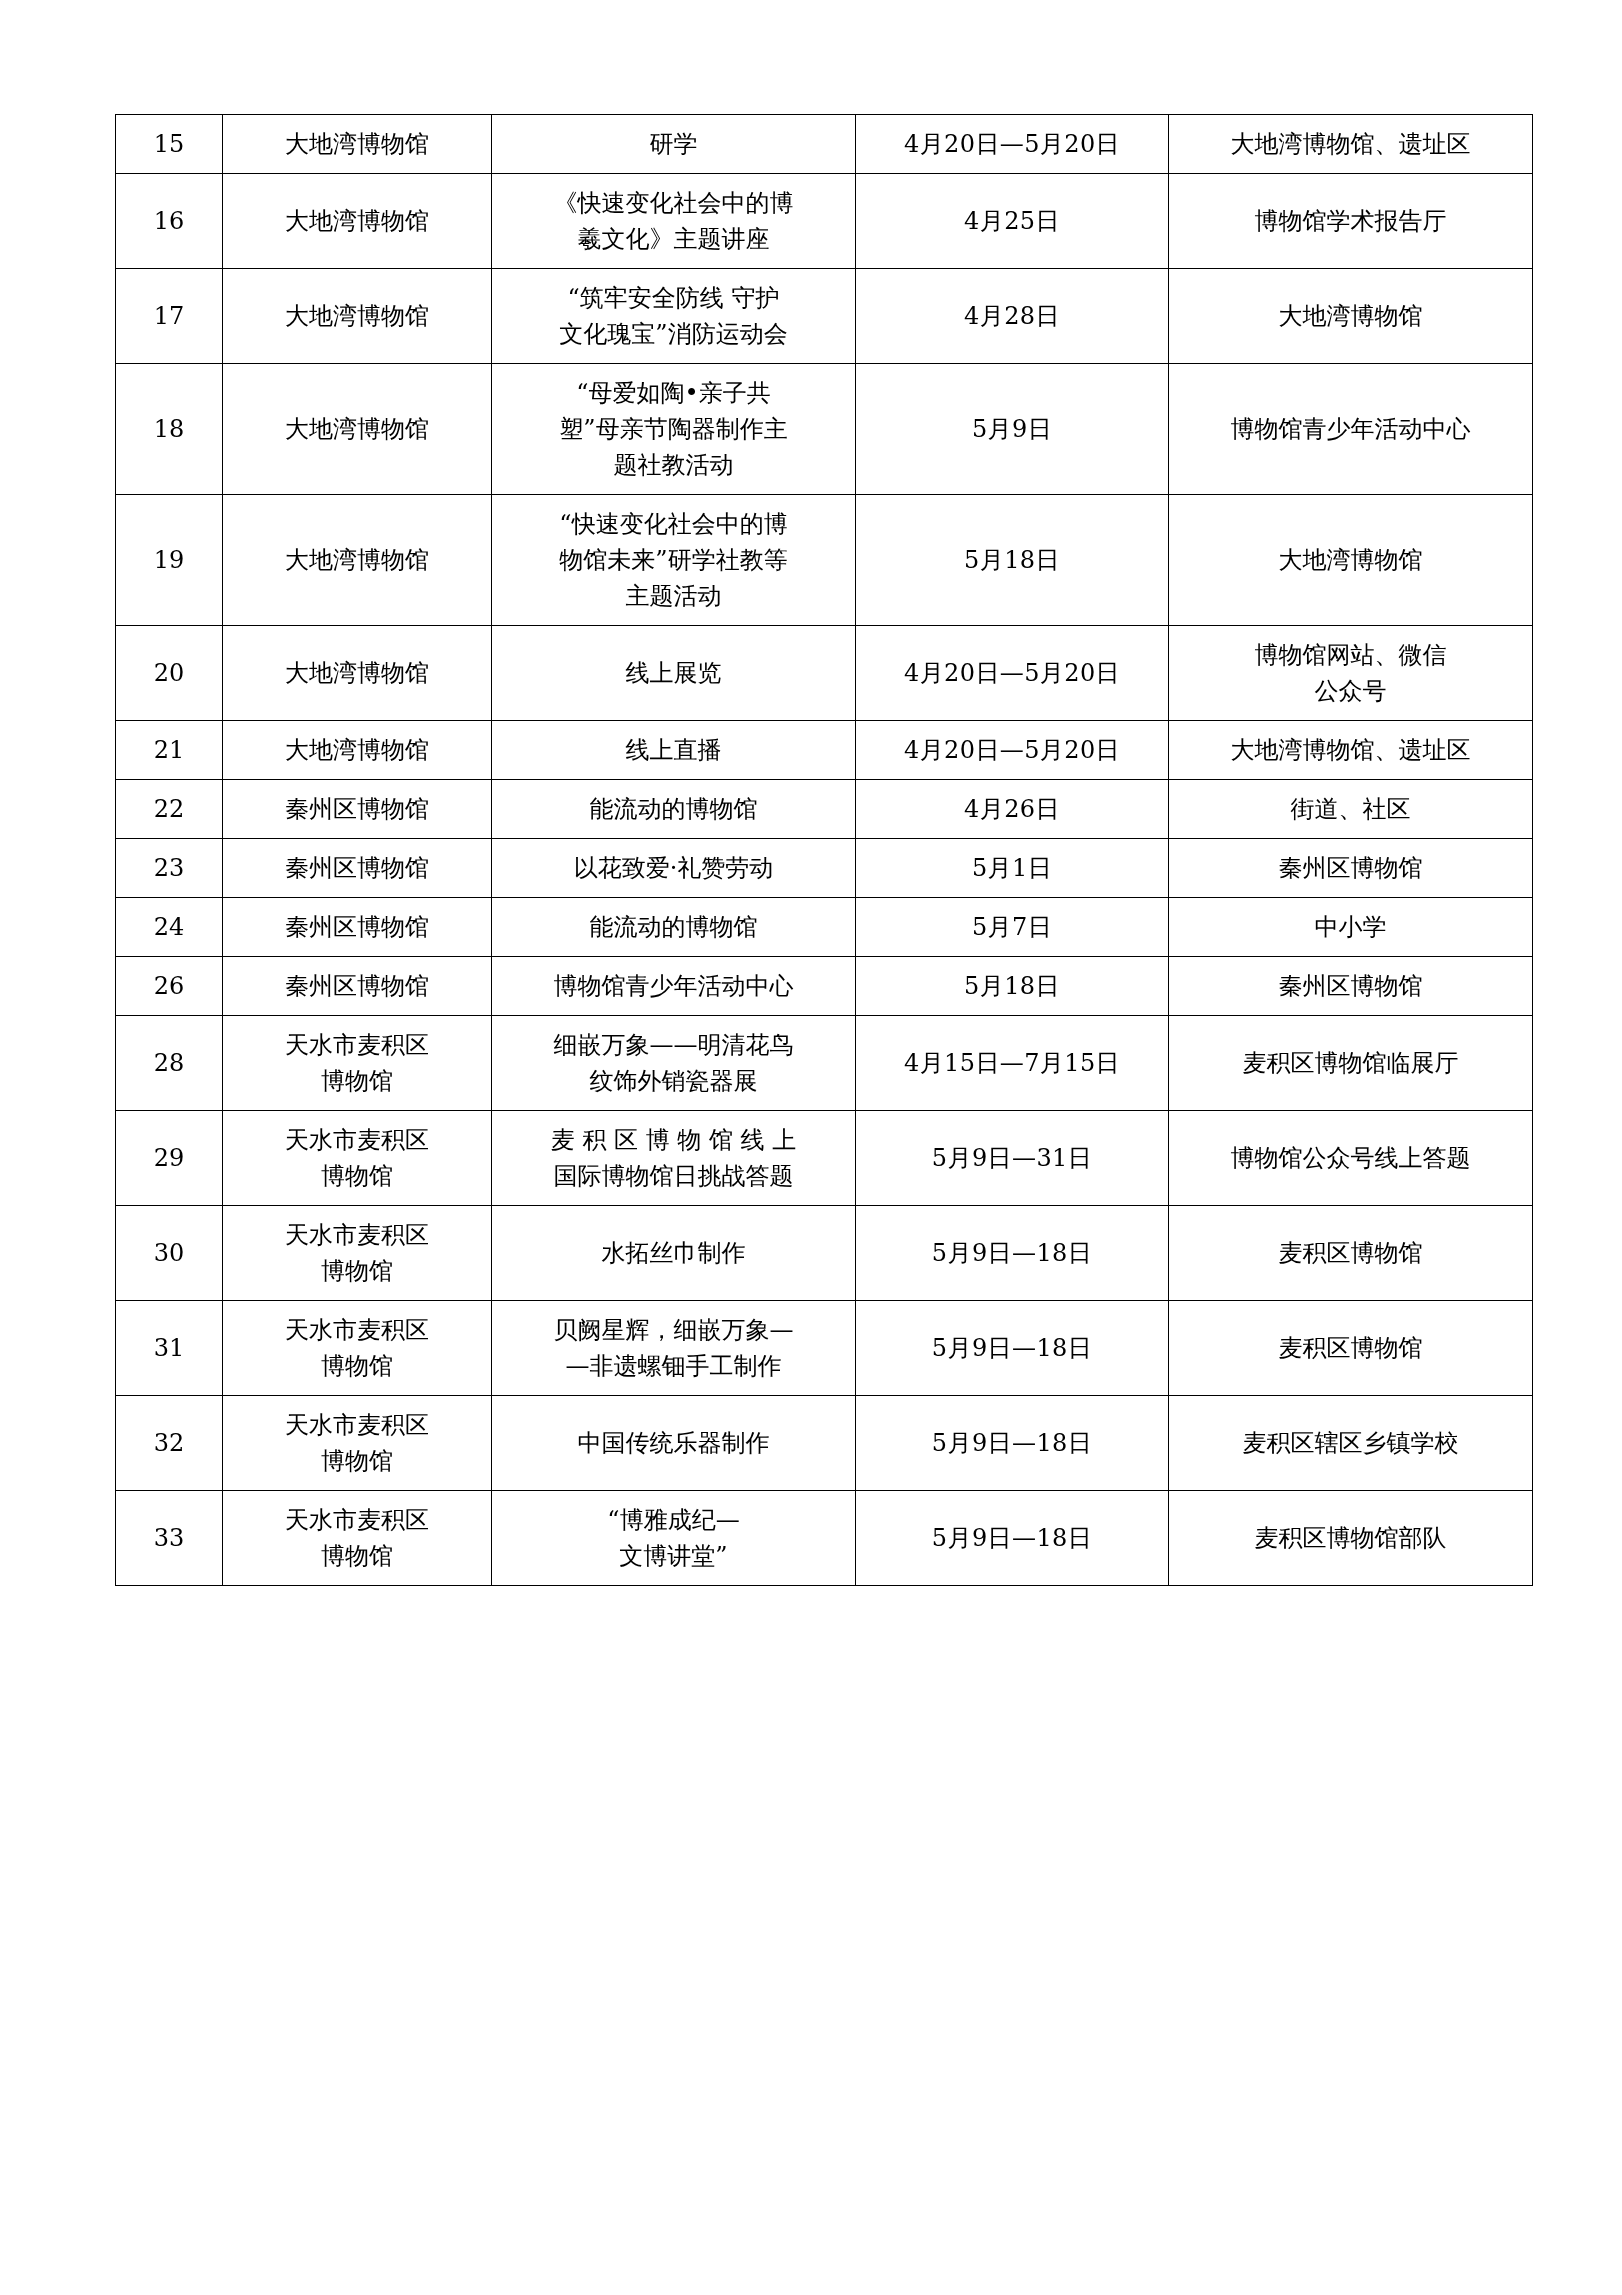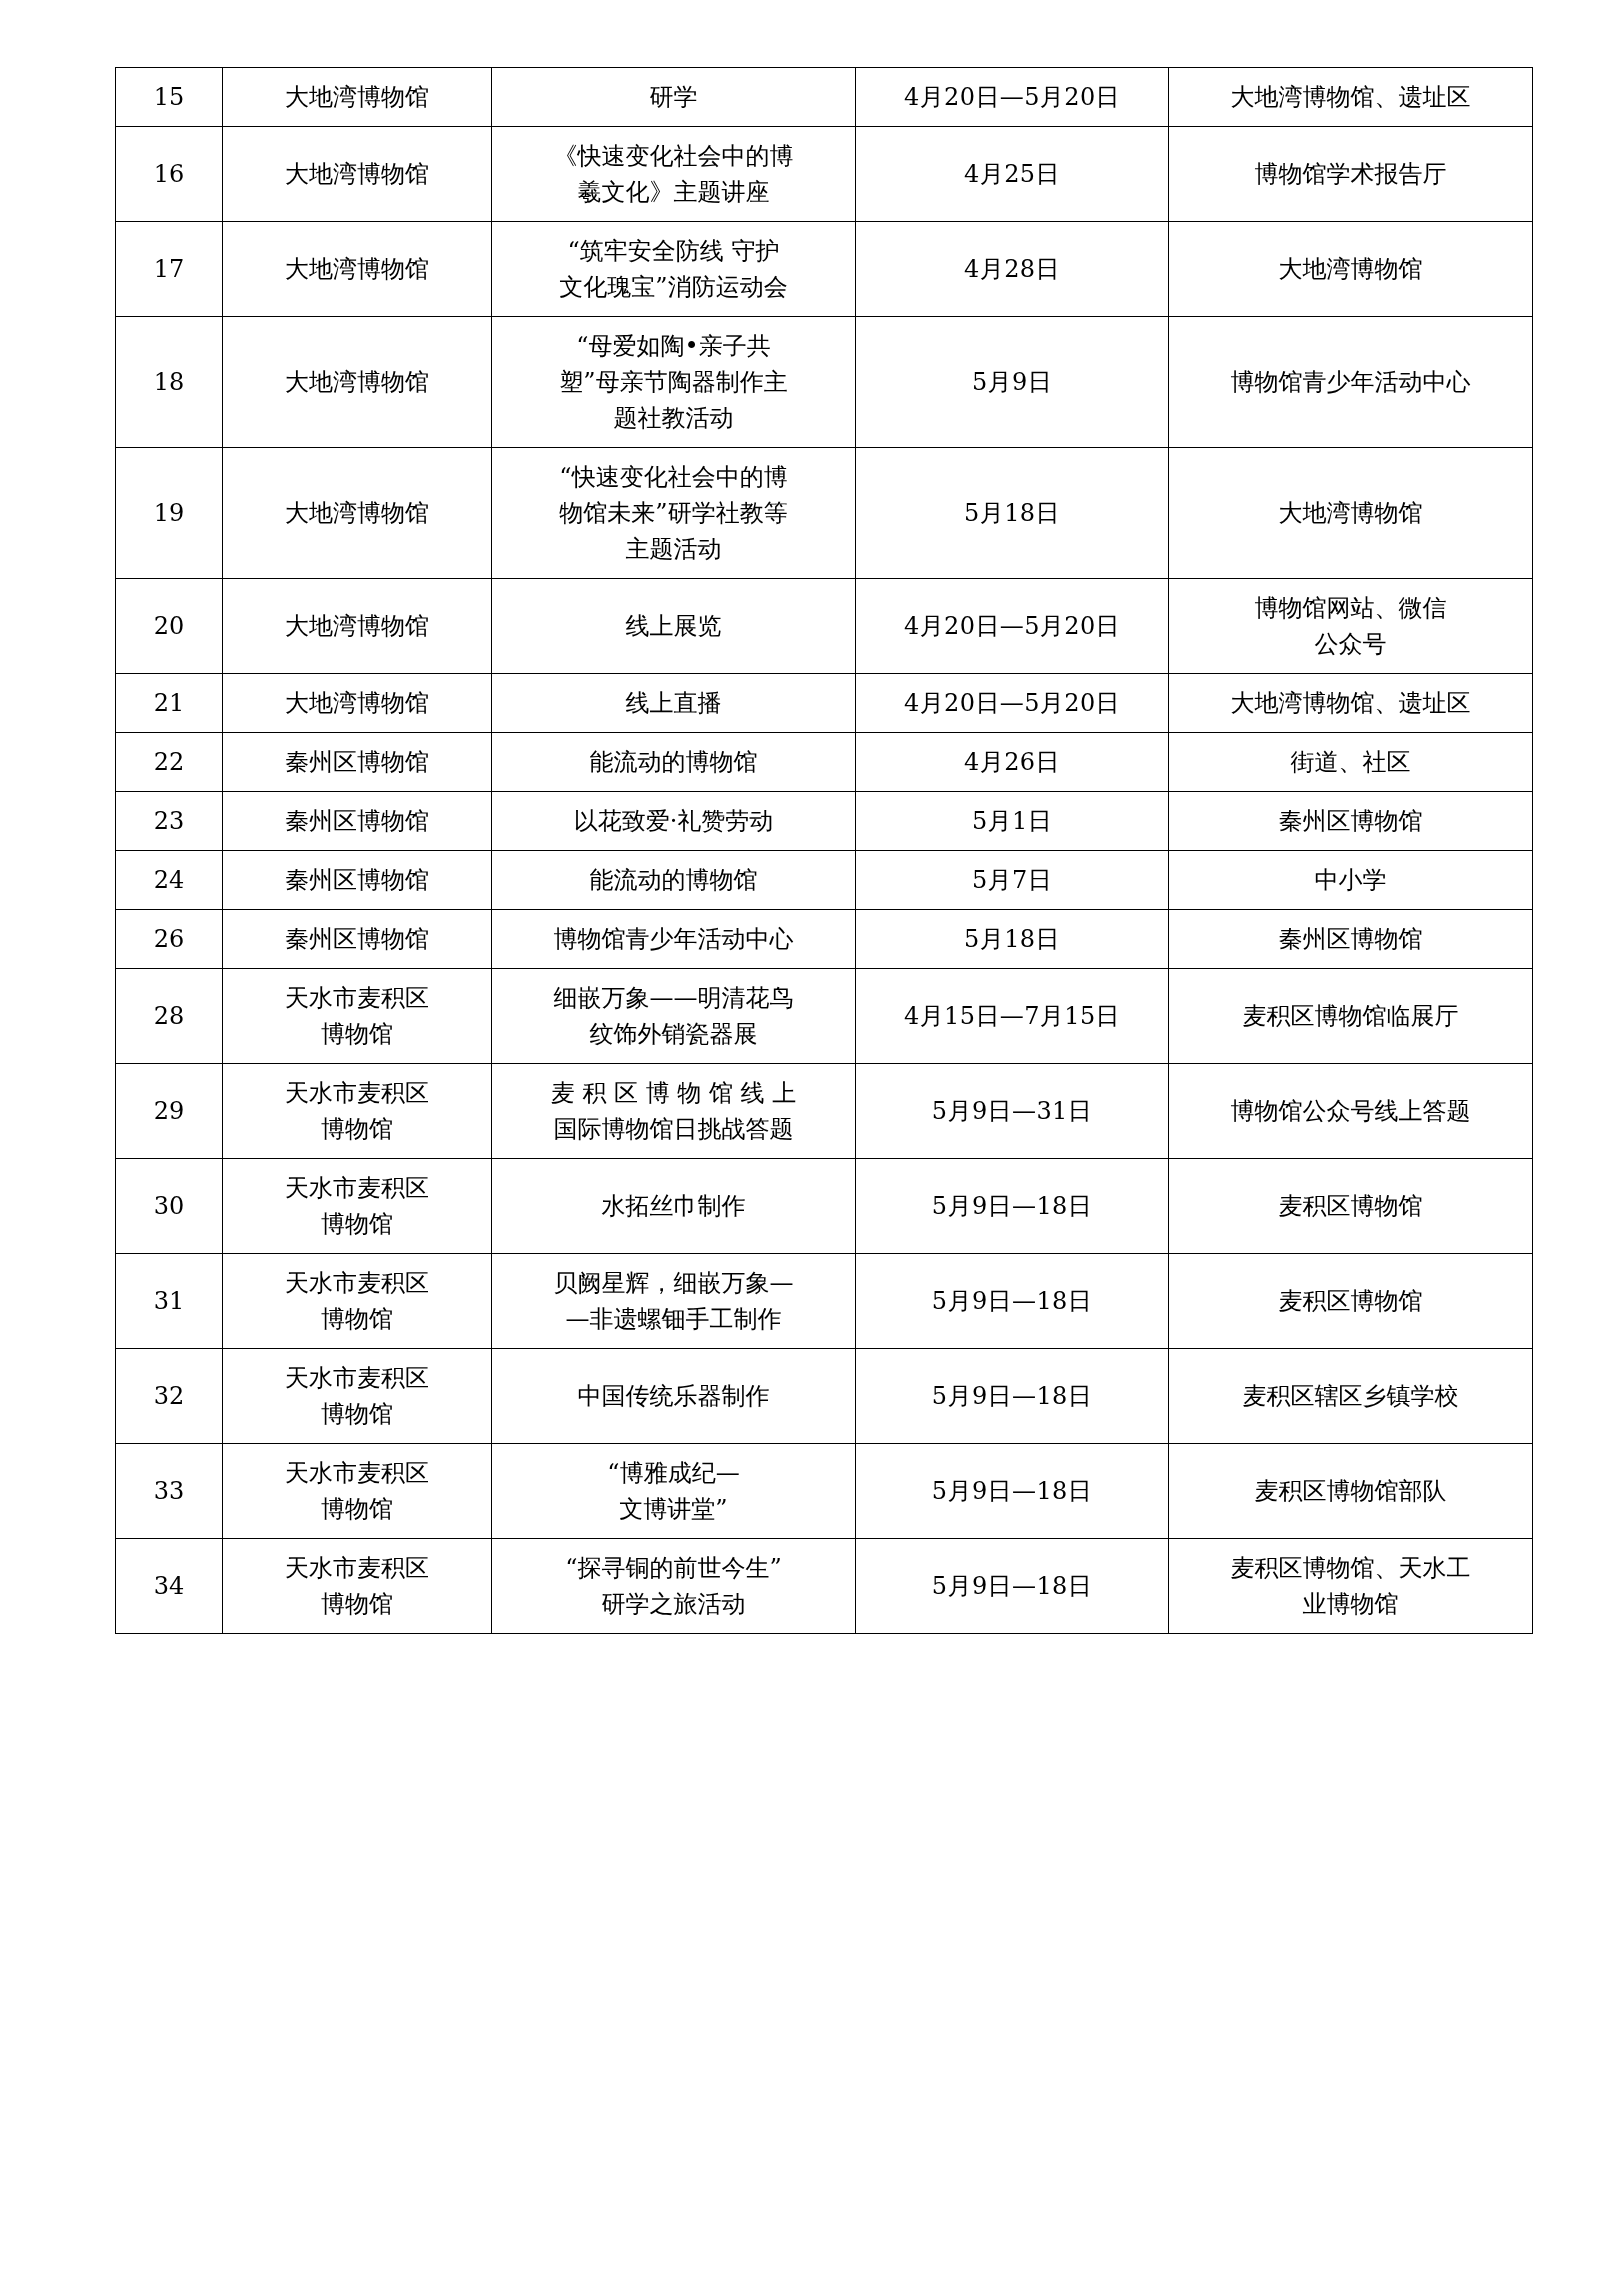--- a/index.html
+++ b/index.html
@@ -12,21 +12,21 @@
     height: 2295px;
     font-family: "DejaVu Serif", "Liberation Serif", serif;
     color: #000000;
     overflow: hidden;
   }
   .page {
     position: relative;
     width: 1622px;
     height: 2295px;
     box-sizing: border-box;
-    padding: 67px 95px 0 115px;
+    padding: 114px 95px 0 115px;
   }
   table.schedule {
     border-collapse: collapse;
     width: 1418px;
     table-layout: fixed;
   }
   table.schedule td {
     border: 1.6px solid #000000;
     text-align: center;
     vertical-align: middle;
@@ -191,26 +191,16 @@
         </tr>
         <tr>
           <td class="cell-index nowrap-lines">33</td>
           <td class="cell-org nowrap-lines">天水市麦积区
 博物馆</td>
           <td class="cell-name nowrap-lines">“博雅成纪—
 文博讲堂”</td>
           <td class="cell-date nowrap-lines">5月9日—18日</td>
           <td class="cell-place nowrap-lines">麦积区博物馆部队</td>
         </tr>
-        <tr>
-          <td class="cell-index nowrap-lines">34</td>
-          <td class="cell-org nowrap-lines">天水市麦积区
-博物馆</td>
-          <td class="cell-name nowrap-lines">“探寻铜的前世今生”
-研学之旅活动</td>
-          <td class="cell-date nowrap-lines">5月9日—18日</td>
-          <td class="cell-place nowrap-lines">麦积区博物馆、天水工
-业博物馆</td>
-        </tr>
       </tbody>
   </table>
 </div>
 
 
 </body></html>

